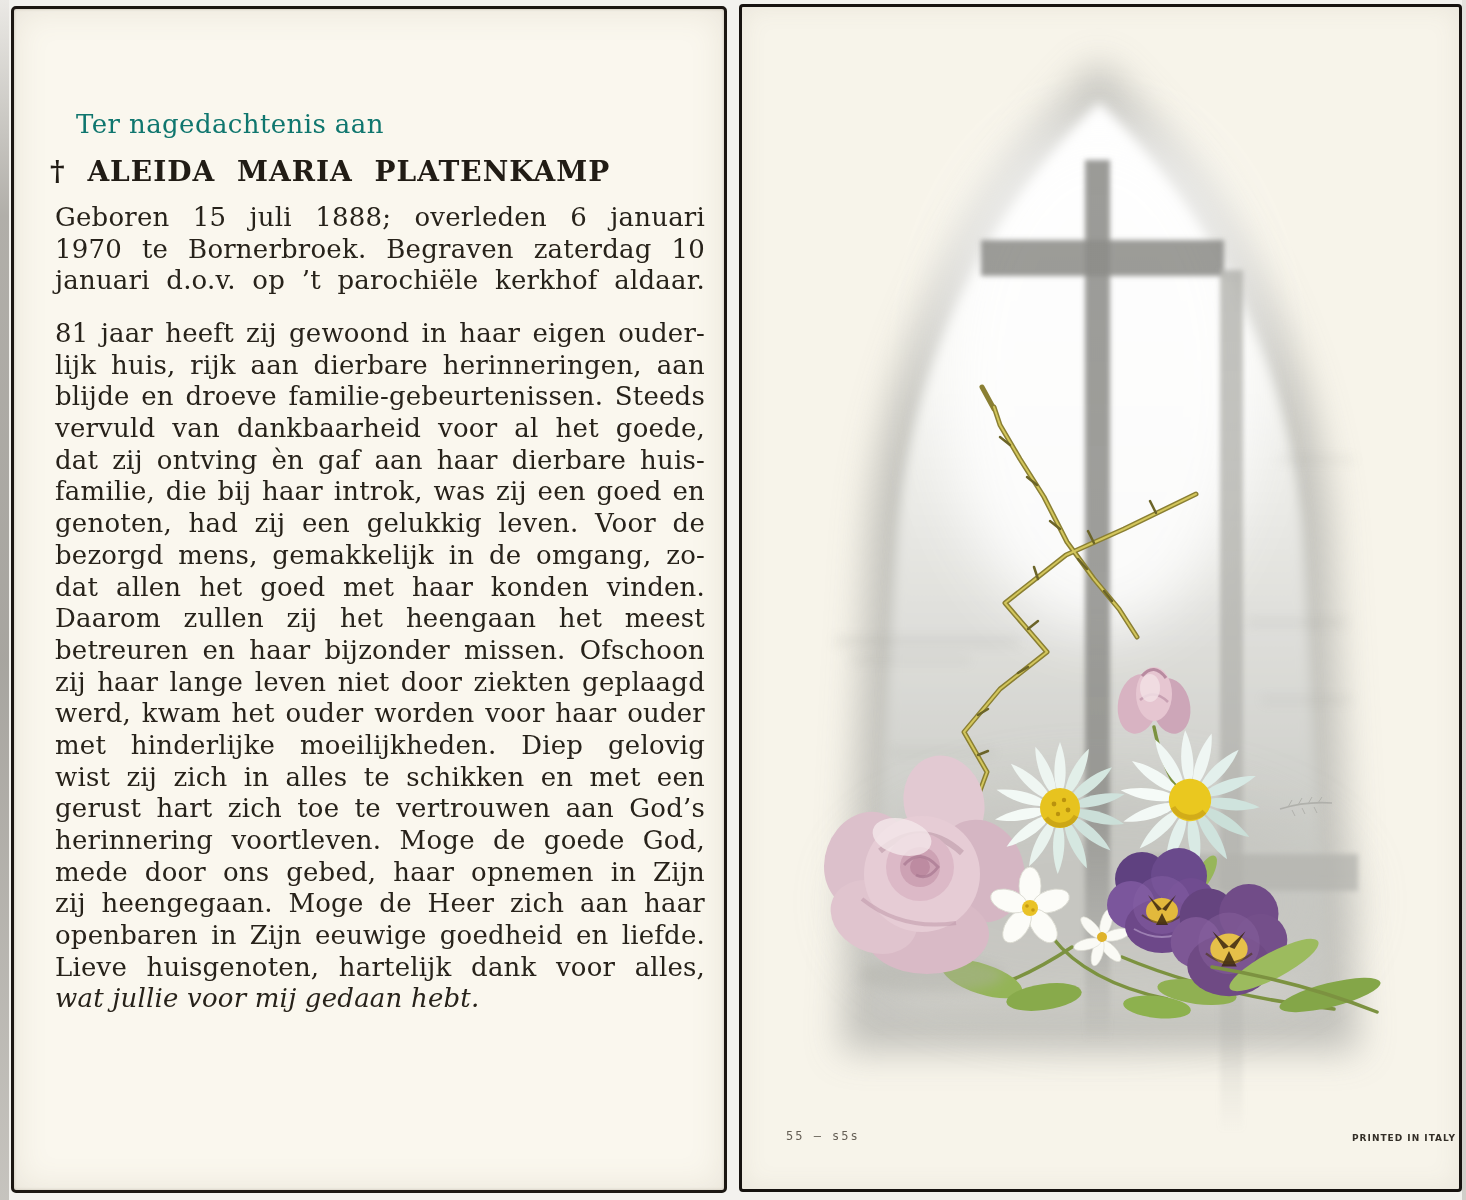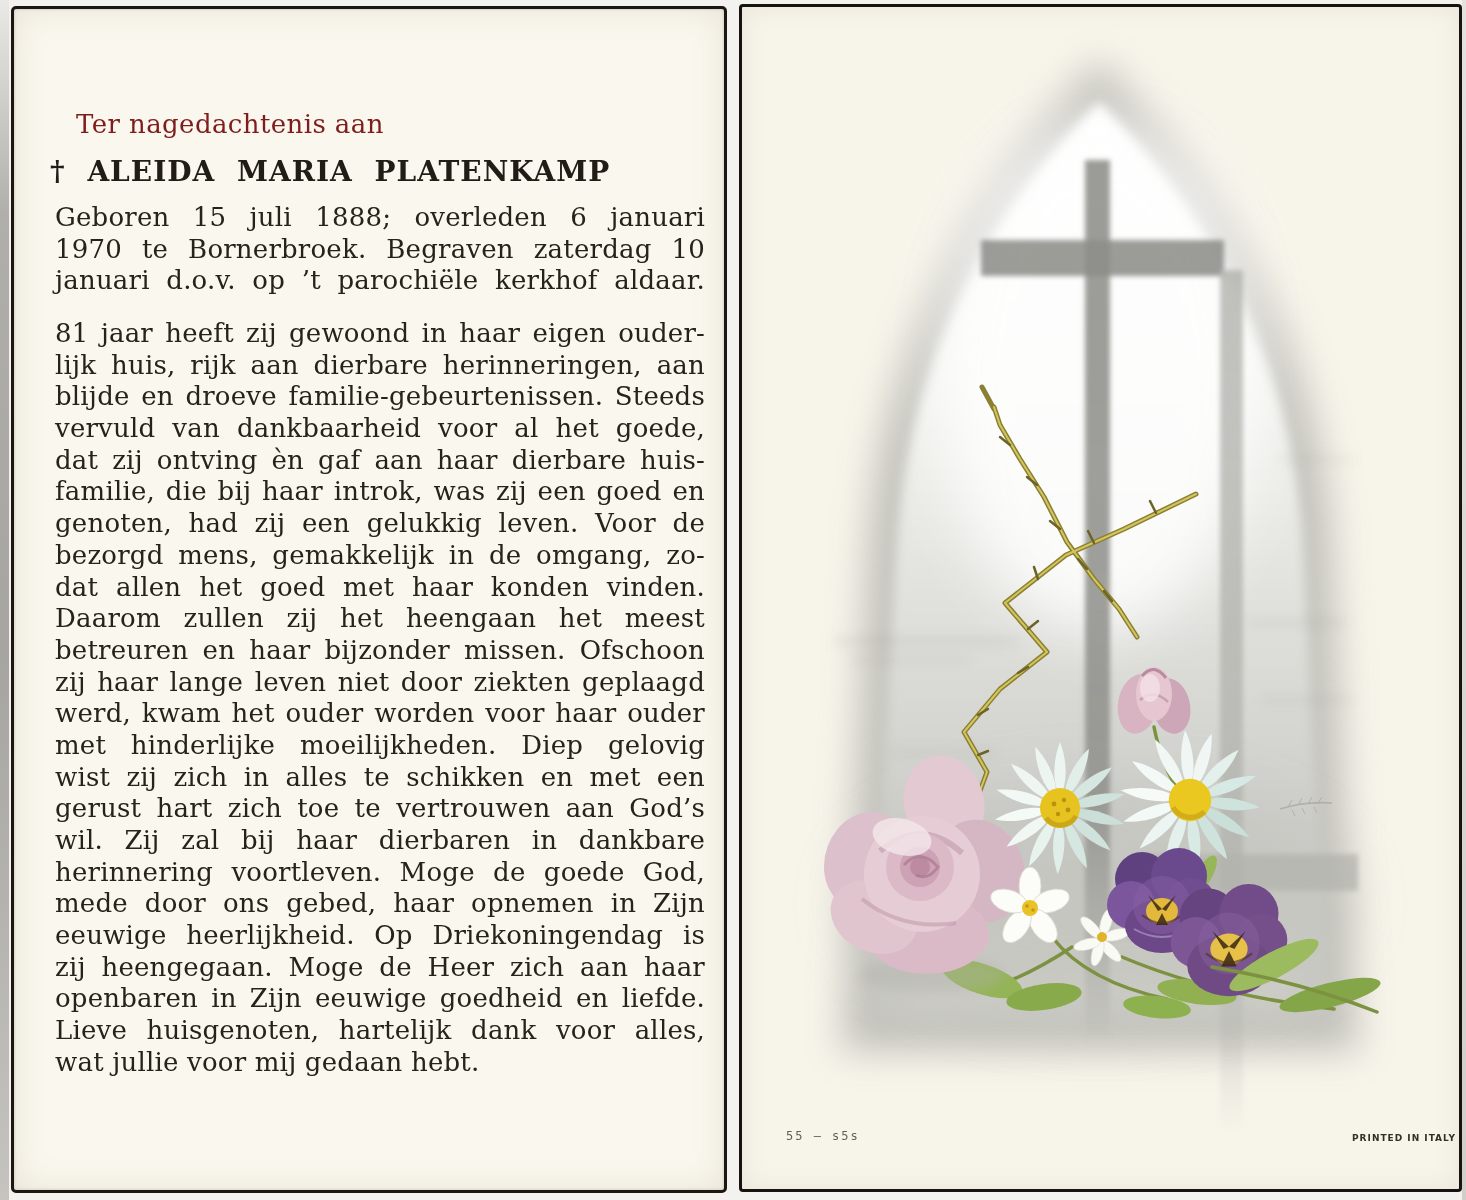--- a/index.html
+++ b/index.html
@@ -19,36 +19,36 @@
   }
   
   .card-left{
     position:absolute;left:11px;top:6px;width:716px;height:1187px;
     background:#faf7ee;
     border:3px solid #1c1712;border-radius:5px;box-sizing:border-box;
     box-shadow:inset 0 0 34px rgba(125,112,86,.14), inset 0 0 3px rgba(60,50,30,.25);
   }
   .tl-intro{
     position:absolute;left:62px;top:100px;
-    font-size:26px;color:#7f1d1d;letter-spacing:.4px;
+    font-size:26px;color:#0f766e;letter-spacing:.4px;
   }
   .tl-name{
     position:absolute;left:36px;top:146px;
     font-size:28px;font-weight:bold;color:#211c15;
     word-spacing:11px;letter-spacing:1px;text-align:center;
   }
   .block{position:absolute;left:41px;width:650px;color:#27221a;}
   .block-dates{top:193px;}
   .block-body{top:309px;}
   .jline{
     font-size:26px;line-height:31.7px;letter-spacing:.2px;
     text-align:justify;text-align-last:justify;text-justify:inter-word;
     height:31.7px;white-space:nowrap;
   }
-  .jline.last{text-align-last:left;}
+  .jline.last{text-align-last:left;font-style:italic;}
   
   .card-right{
     position:absolute;left:739px;top:4px;width:723px;height:1188px;
     background:#f7f4ea;
     border:3px solid #171310;border-radius:4px;box-sizing:border-box;
     box-shadow:inset 0 0 26px rgba(120,110,88,.10);
   }
   .card-right svg{position:absolute;left:0;top:0;}
   .mark-left{
     position:absolute;left:44px;top:1122px;
@@ -87,24 +87,22 @@
     <div class="jline">genoten, had zij een gelukkig leven. Voor de</div>
     <div class="jline">bezorgd mens, gemakkelijk in de omgang, zo-</div>
     <div class="jline">dat allen het goed met haar konden vinden.</div>
     <div class="jline">Daarom zullen zij het heengaan het meest</div>
     <div class="jline">betreuren en haar bijzonder missen. Ofschoon</div>
     <div class="jline">zij haar lange leven niet door ziekten geplaagd</div>
     <div class="jline">werd, kwam het ouder worden voor haar ouder</div>
     <div class="jline">met hinderlijke moeilijkheden. Diep gelovig</div>
     <div class="jline">wist zij zich in alles te schikken en met een</div>
     <div class="jline">gerust hart zich toe te vertrouwen aan God’s</div>
-    <div class="jline">wil. Zij zal bij haar dierbaren in dankbare</div>
     <div class="jline">herinnering voortleven. Moge de goede God,</div>
     <div class="jline">mede door ons gebed, haar opnemen in Zijn</div>
-    <div class="jline">eeuwige heerlijkheid. Op Driekoningendag is</div>
     <div class="jline">zij heengegaan. Moge de Heer zich aan haar</div>
     <div class="jline">openbaren in Zijn eeuwige goedheid en liefde.</div>
     <div class="jline">Lieve huisgenoten, hartelijk dank voor alles,</div>
     <div class="jline last">wat jullie voor mij gedaan hebt.</div>
   </div>
 </div>
 
 <div class="card-right">
   <svg width="717" height="1182" viewBox="0 0 717 1182">
     <defs>

